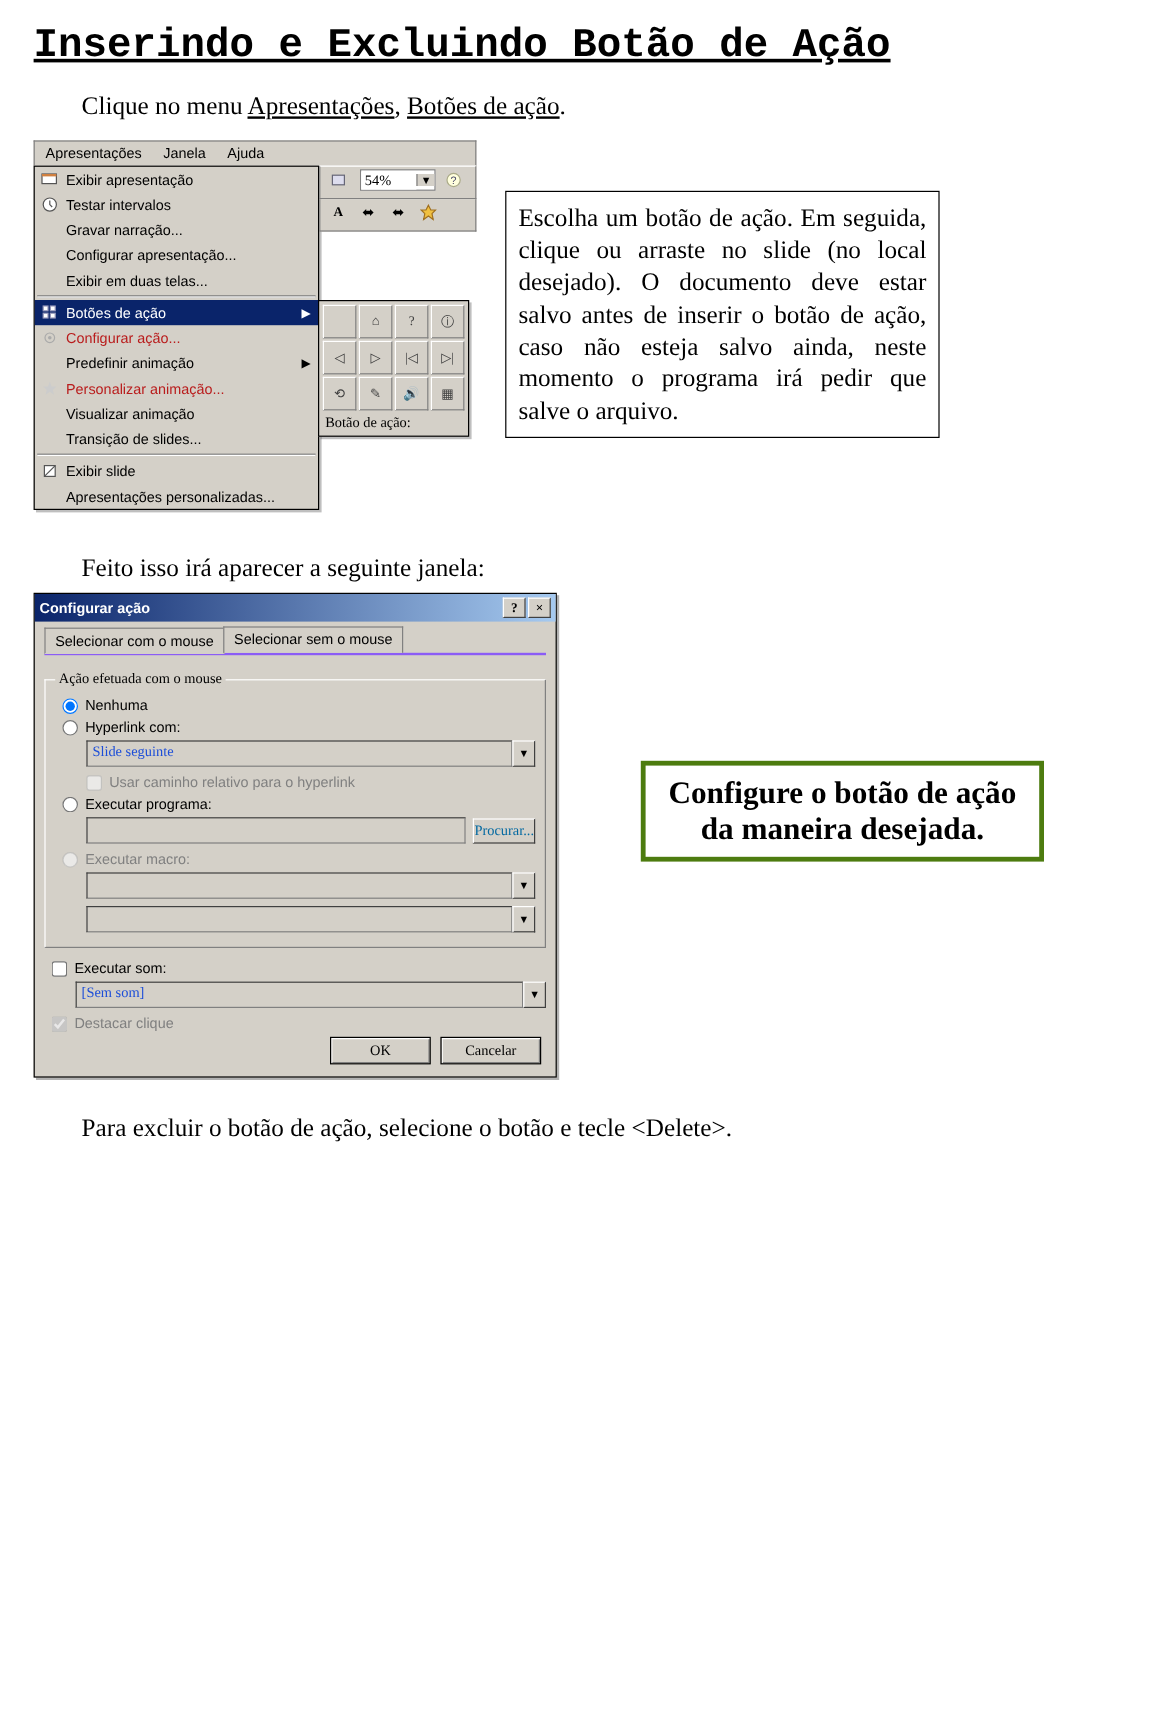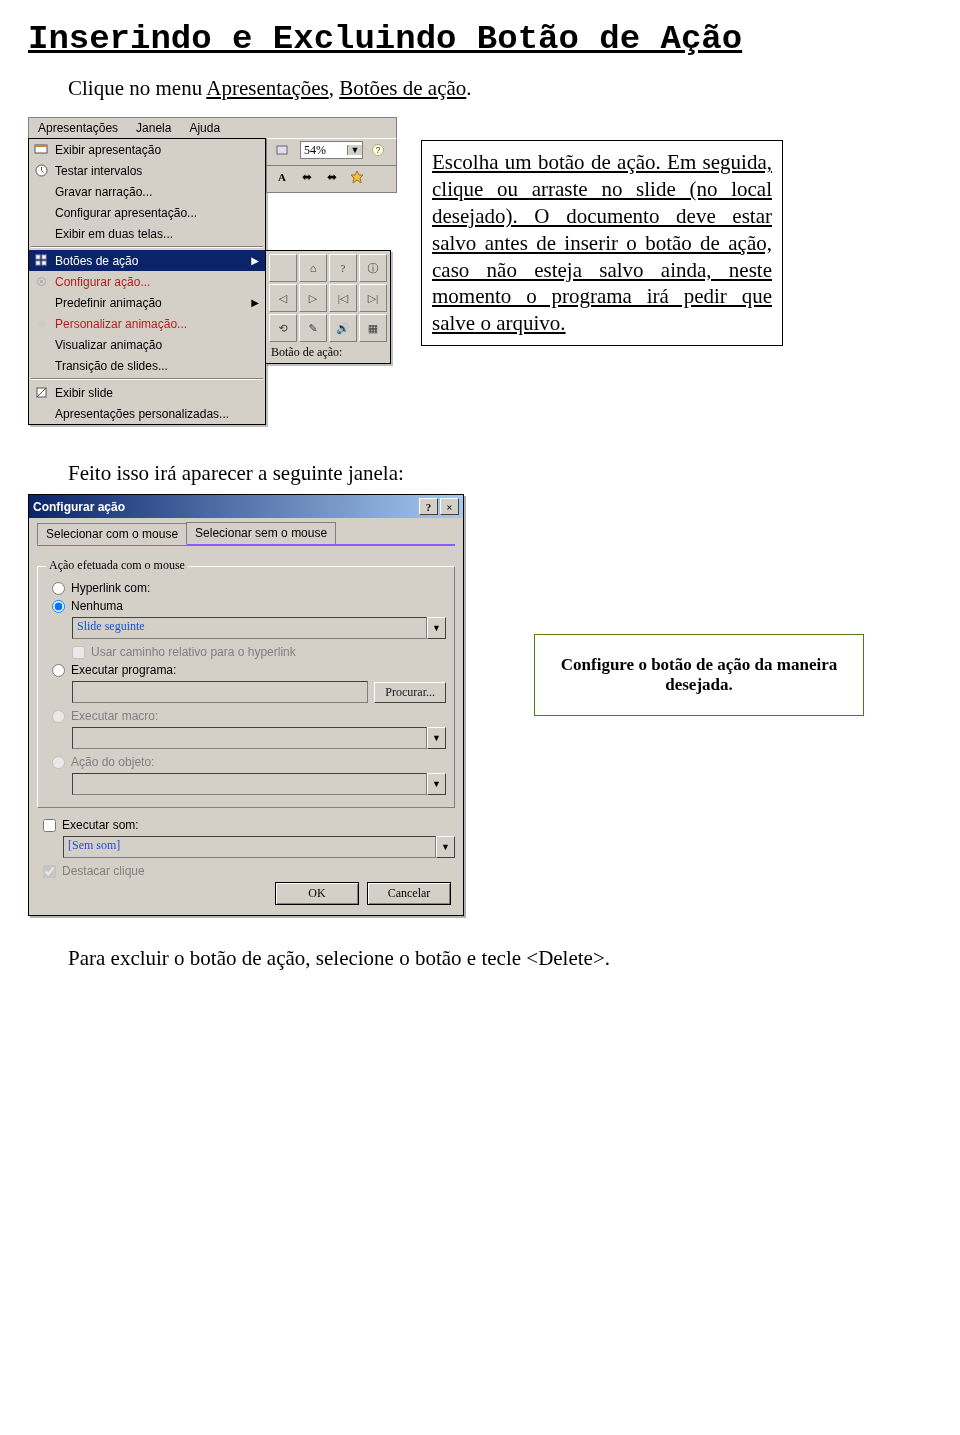--- a/index.html
+++ b/index.html
@@ -25,42 +25,42 @@
   .zoom input { border:none; width:40px; font:12px Tahoma; padding:0 3px; }
   .zoom .dd { width:14px; background:#d4d0c8; text-align:center; font-size:9px; border-left:1px solid #808080; }
   .submenu { position:relative; }
   .popup { position:absolute; left:236px; top:0; background:#d4d0c8; border:1px solid #000; box-shadow:2px 2px 0 rgba(0,0,0,.25); padding:3px; }
   .btngrid { display:grid; grid-template-columns:repeat(4,28px); grid-auto-rows:28px; gap:2px; }
   .btngrid .ab { border:1px solid #fff; border-right-color:#808080; border-bottom-color:#808080; background:#d4d0c8; display:flex;align-items:center;justify-content:center; font:11px Tahoma; color:#404040; }
   .popup .cap { font:12px Tahoma; padding:3px 2px 0 2px; }
   .menucol { position:relative; }
   
   .infobox { border:1px solid #000; padding:8px 10px; font-family:"Times New Roman",serif; font-size:21px; line-height:1.28; width:340px; text-align:justify; }
-  .infobox2 { border:1px solid #4d7c0f; padding:20px 14px; font-family:"Times New Roman",serif; font-size:17px; width:300px; text-align:center; font-weight:bold; }
+  .infobox2 { border:4px solid #4d7c0f; padding:8px 14px; font-family:"Times New Roman",serif; font-size:26px; width:300px; text-align:center; font-weight:bold; }
   .p2 { margin:0 0 8px 40px; font-size:21px; }
   
   .row2 { display:flex; align-items:flex-start; gap:70px; margin:8px 0 30px 0; }
   .dlg { width:434px; font:12px Tahoma,sans-serif; background:#d4d0c8; border:1px solid #000; box-shadow:2px 2px 0 rgba(0,0,0,.3); }
   .dlgtitle { background:linear-gradient(to right,#0a246a,#a6caf0); color:#fff; display:flex; align-items:center; padding:3px 4px; font-weight:bold; }
   .dlgtitle .t { flex:1; }
   .dlgtitle .wbtn { width:17px; height:15px; background:#d4d0c8; border:1px solid #fff; border-right-color:#404040; border-bottom-color:#404040; color:#000; font:bold 11px Tahoma; display:inline-flex;align-items:center;justify-content:center; margin-left:2px; }
   .dlgbody { padding:4px 8px 10px 8px; }
   .tabs { display:flex; border-bottom:2px solid #8b5cf6; margin-bottom:20px; }
   .tab { padding:3px 8px; border:1px solid #808080; border-bottom:none; background:#d4d0c8; margin-right:-1px; position:relative; }
   .tab.active { background:#d4d0c8; border-bottom:1px solid #d4d0c8; top:1px; }
   .gbox { border:1px solid #808080; border-top-color:#fff; border-left-color:#fff; padding:10px 8px 6px 8px; margin:6px 0 10px 0; position:relative; }
   .gbox::before { content:attr(data-title); position:absolute; top:-9px; left:8px; background:#d4d0c8; padding:0 3px; font:12px Tahoma; }
   .optrow { display:flex; align-items:center; margin:4px 0 4px 6px; }
   .optrow input[type=radio],.optrow input[type=checkbox] { margin:0 6px 0 0; }
   .optrow.dis { color:#808080; }
   .combo { display:flex; margin:2px 0 6px 26px; }
   .combo .cin { flex:1; background:#fff; border:1px solid #808080; border-top-color:#404040; border-left-color:#404040; height:18px; padding:1px 4px; font:12px Tahoma; color:#1d4ed8; }
   .combo.dis .cin { background:#d4d0c8; }
   .combo .cdd { width:17px; background:#d4d0c8; border:1px solid #fff; border-right-color:#404040; border-bottom-color:#404040; display:flex;align-items:center;justify-content:center; font-size:9px; }
-  .pbtn { display:inline-block; padding:2px 10px; border:1px solid #fff; border-right-color:#404040; border-bottom-color:#404040; background:#d4d0c8; color:#0f172a; font:12px Tahoma; }
+  .pbtn { display:inline-block; padding:2px 0; border:1px solid #fff; border-right-color:#404040; border-bottom-color:#404040; background:#d4d0c8; color:#0369a1; font:12px Tahoma; }
   .dlgbtns { display:flex; justify-content:flex-end; gap:8px; padding-right:4px; }
   .dlgbtns .b { width:82px; text-align:center; padding:3px 0; border:1px solid #000; background:#d4d0c8; font:12px Tahoma; box-shadow:inset 1px 1px 0 #fff, inset -1px -1px 0 #808080; }
   .footer p { margin:0 0 14px 40px; font-size:21px; }
   svg { display:block; }
 </style>
 </head>
 <body>
 
 <h1>Inserindo e Excluindo Botão de Ação</h1>
 <p class="intro">
@@ -208,46 +208,46 @@
           <span class="btn">
               <svg width="14" height="14">
                 <polygon points="7,1 9,5 13,5 10,8 11,13 7,10 3,13 4,8 1,5 5,5" fill="#f0c040" stroke="#a07020"></polygon>
               </svg>
             </span>
         </div>
       </div>
     </div>
   </div>
 
-  <div class="infobox" style="margin-top:23px;text-decoration:underline;">Escolha um botão de ação. Em seguida, clique ou arraste no slide (no local desejado).
+  <div class="infobox" style="margin-top:42px;">Escolha um botão de ação. Em seguida, clique ou arraste no slide (no local desejado).
 O documento deve estar salvo antes de inserir o botão de ação, caso não esteja salvo ainda, neste momento o programa irá pedir que salve o arquivo.</div>
 </div>
 
 <p class="p2">Feito isso irá aparecer a seguinte janela:</p>
 
 <div class="row2">
   <div class="dlg">
     <div class="dlgtitle">
       <span class="t">Configurar ação</span>
       <span class="wbtn">?</span>
       <span class="wbtn">×</span>
     </div>
     <div class="dlgbody">
       <div class="tabs">
         <div class="tab active">Selecionar com o mouse</div>
         <div class="tab">Selecionar sem o mouse</div>
       </div>
       <div class="gbox" data-title="Ação efetuada com o mouse">
         <label class="optrow">
+            <input type="radio" checked="" style="">
+            <span>Nenhuma</span>
+          </label>
+        <label class="optrow">
             <input type="radio" style="">
             <span>Hyperlink com:</span>
-          </label>
-        <label class="optrow">
-            <input type="radio" checked="" style="">
-            <span>Nenhuma</span>
           </label>
         <div class="combo dis">
             <div class="cin">Slide seguinte</div>
             <div class="cdd">▼</div>
           </div>
         <label class="optrow dis" style="margin-left:26px;">
             <input type="checkbox" disabled="" style="">
             <span>Usar caminho relativo para o hyperlink</span>
           </label>
         <label class="optrow">
@@ -261,24 +261,20 @@
           <span class="pbtn">Procurar...</span>
         </div>
         <label class="optrow dis">
             <input type="radio" disabled="" style="">
             <span>Executar macro:</span>
           </label>
         <div class="combo dis">
             <div class="cin"></div>
             <div class="cdd">▼</div>
           </div>
-        <label class="optrow dis">
-            <input type="radio" disabled="" style="">
-            <span>Ação do objeto:</span>
-          </label>
         <div class="combo dis">
             <div class="cin"></div>
             <div class="cdd">▼</div>
           </div>
       </div>
       <label class="optrow">
           <input type="checkbox" style="">
           <span>Executar som:</span>
         </label>
       <div class="combo dis">

